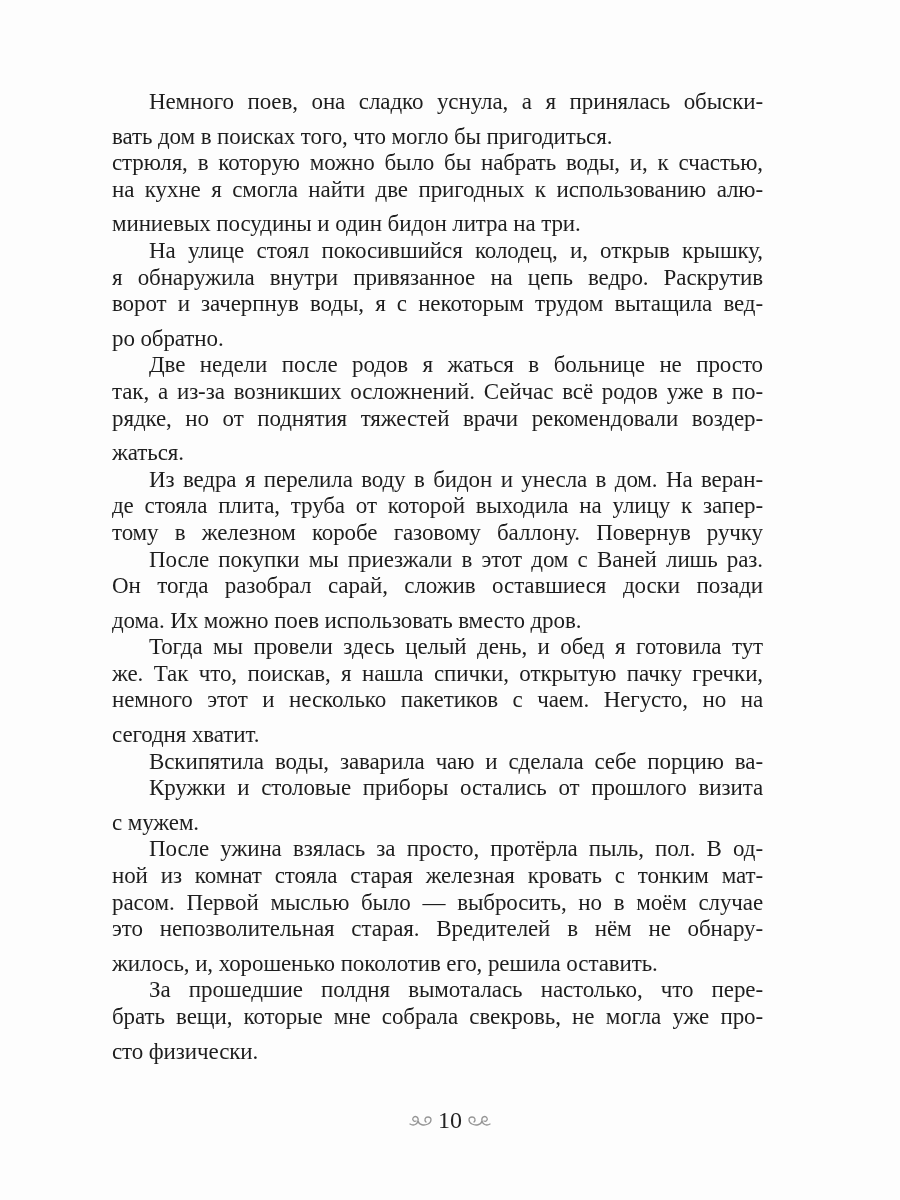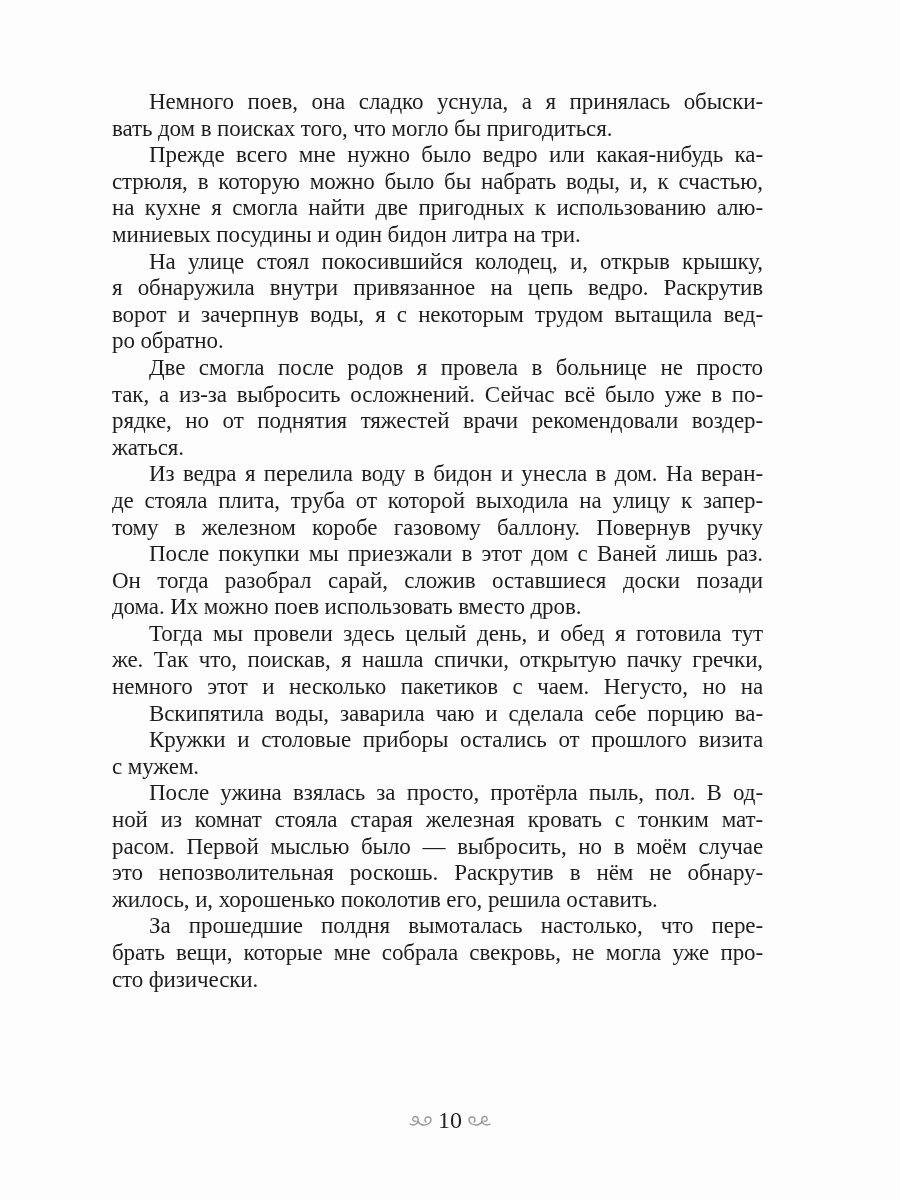--- a/index.html
+++ b/index.html
@@ -26,21 +26,21 @@
     letter-spacing: -0.1px;
   }
   .paragraph { margin: 0; }
   .line {
     height: 26.6px;
     overflow: hidden;
     text-align: justify;
     text-align-last: justify;
     white-space: normal;
   }
-  .line.last { text-align-last: left; }
+  .line.last { text-align-last: left; margin-top: 8px; }
   .line.first { text-indent: 37px; }
   .footer {
     position: absolute;
     left: 0;
     top: 1108px;
     width: 900px;
     display: flex;
     align-items: center;
     justify-content: center;
     gap: 4px;
@@ -57,64 +57,64 @@
 <body>
 
 <div class="page">
 
   <main class="text-column">
       <div class="paragraph">
         <div class="line first">Немного поев, она сладко уснула, а я принялась обыски-</div>
         <div class="line last">вать дом в поисках того, что могло бы пригодиться.</div>
       </div>
       <div class="paragraph">
-        <div class="line first">Прежде всего мне нужно было ведро или какая-нибудь ка-</div>
         <div class="line">стрюля, в которую можно было бы набрать воды, и, к счастью,</div>
         <div class="line">на кухне я смогла найти две пригодных к использованию алю-</div>
         <div class="line last">миниевых посудины и один бидон литра на три.</div>
       </div>
       <div class="paragraph">
         <div class="line first">На улице стоял покосившийся колодец, и, открыв крышку,</div>
         <div class="line">я обнаружила внутри привязанное на цепь ведро. Раскрутив</div>
         <div class="line">ворот и зачерпнув воды, я с некоторым трудом вытащила вед-</div>
         <div class="line last">ро обратно.</div>
       </div>
       <div class="paragraph">
-        <div class="line first">Две смогла после родов я провела в больнице не просто</div>
-        <div class="line">так, а из-за выбросить осложнений. Сейчас всё было уже в по-</div>
+        <div class="line first">Две недели после родов я жаться в больнице не просто</div>
+        <div class="line">так, а из-за возникших осложнений. Сейчас всё родов уже в по-</div>
         <div class="line">рядке, но от поднятия тяжестей врачи рекомендовали воздер-</div>
         <div class="line last">жаться.</div>
       </div>
       <div class="paragraph">
         <div class="line first">Из ведра я перелила воду в бидон и унесла в дом. На веран-</div>
         <div class="line">де стояла плита, труба от которой выходила на улицу к запер-</div>
         <div class="line">тому в железном коробе газовому баллону. Повернув ручку</div>
       </div>
       <div class="paragraph">
         <div class="line first">После покупки мы приезжали в этот дом с Ваней лишь раз.</div>
         <div class="line">Он тогда разобрал сарай, сложив оставшиеся доски позади</div>
         <div class="line last">дома. Их можно поев использовать вместо дров.</div>
       </div>
       <div class="paragraph">
         <div class="line first">Тогда мы провели здесь целый день, и обед я готовила тут</div>
         <div class="line">же. Так что, поискав, я нашла спички, открытую пачку гречки,</div>
         <div class="line">немного этот и несколько пакетиков с чаем. Негусто, но на</div>
+        <div class="line last">сегодня хватит.</div>
       </div>
       <div class="paragraph">
         <div class="line first">Вскипятила воды, заварила чаю и сделала себе порцию ва-</div>
       </div>
       <div class="paragraph">
         <div class="line first">Кружки и столовые приборы остались от прошлого визита</div>
         <div class="line last">с мужем.</div>
       </div>
       <div class="paragraph">
         <div class="line first">После ужина взялась за просто, протёрла пыль, пол. В од-</div>
         <div class="line">ной из комнат стояла старая железная кровать с тонким мат-</div>
         <div class="line">расом. Первой мыслью было — выбросить, но в моём случае</div>
-        <div class="line">это непозволительная роскошь. Раскрутив в нём не обнару-</div>
+        <div class="line">это непозволительная старая. Вредителей в нём не обнару-</div>
         <div class="line last">жилось, и, хорошенько поколотив его, решила оставить.</div>
       </div>
       <div class="paragraph">
         <div class="line first">За прошедшие полдня вымоталась настолько, что пере-</div>
         <div class="line">брать вещи, которые мне собрала свекровь, не могла уже про-</div>
         <div class="line last">сто физически.</div>
       </div>
     </main>
 
   <div class="footer">

